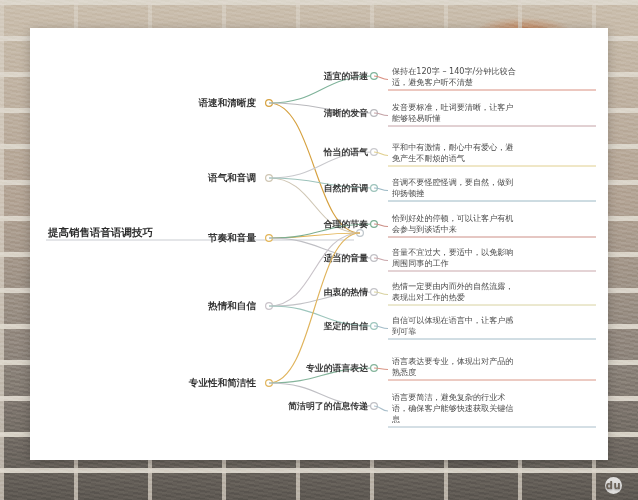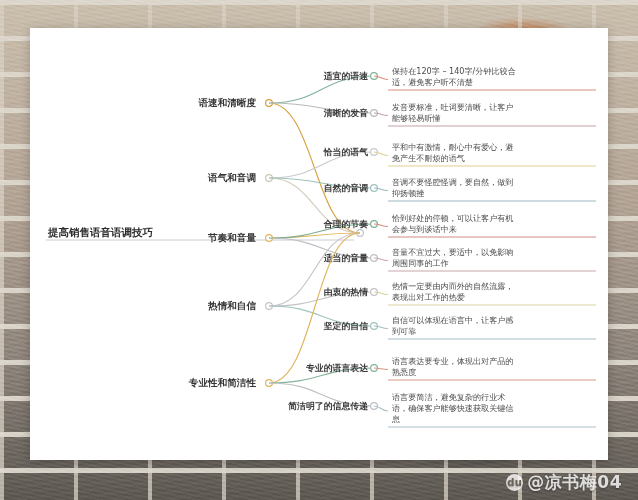--- a/index.html
+++ b/index.html
@@ -248,16 +248,15 @@
         <path d="M 344 378 C 351 378, 351 383, 358 383" class="edge" stroke="#aabfcb"></path>
         <text x="362" y="372" class="t-desc" text-anchor="start">语言要简洁，避免复杂的行业术</text>
         <text x="362" y="383" class="t-desc" text-anchor="start">语，确保客户能够快速获取关键信</text>
         <text x="362" y="394" class="t-desc" text-anchor="start">息</text>
         <line x1="358" x2="566" y1="399" y2="399" class="underline" stroke="#aabfcb"></line>
       </svg>
   </div>
 
   <div class="watermark">
     <span class="wm-logo">du</span>
-    <span>@凉书梅04</span>
   </div>
 
 </div>
 
 </body></html>

